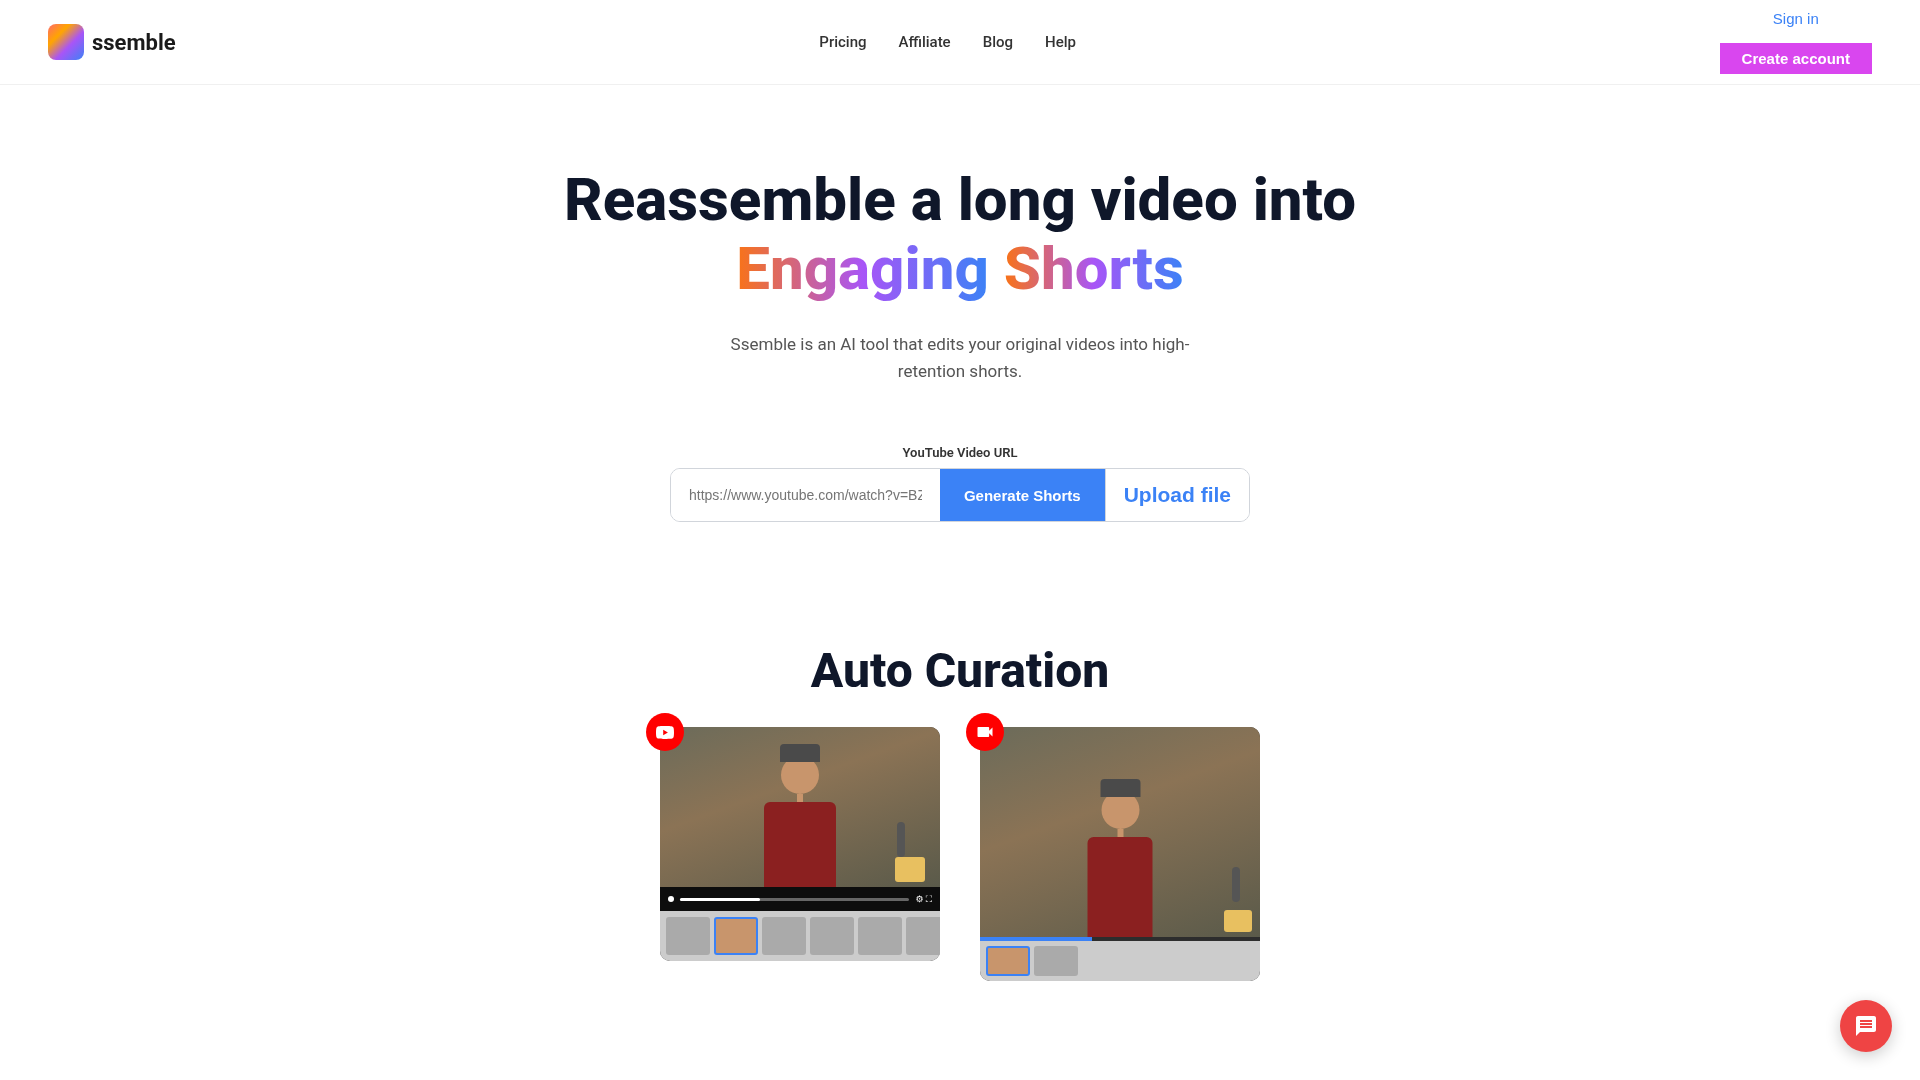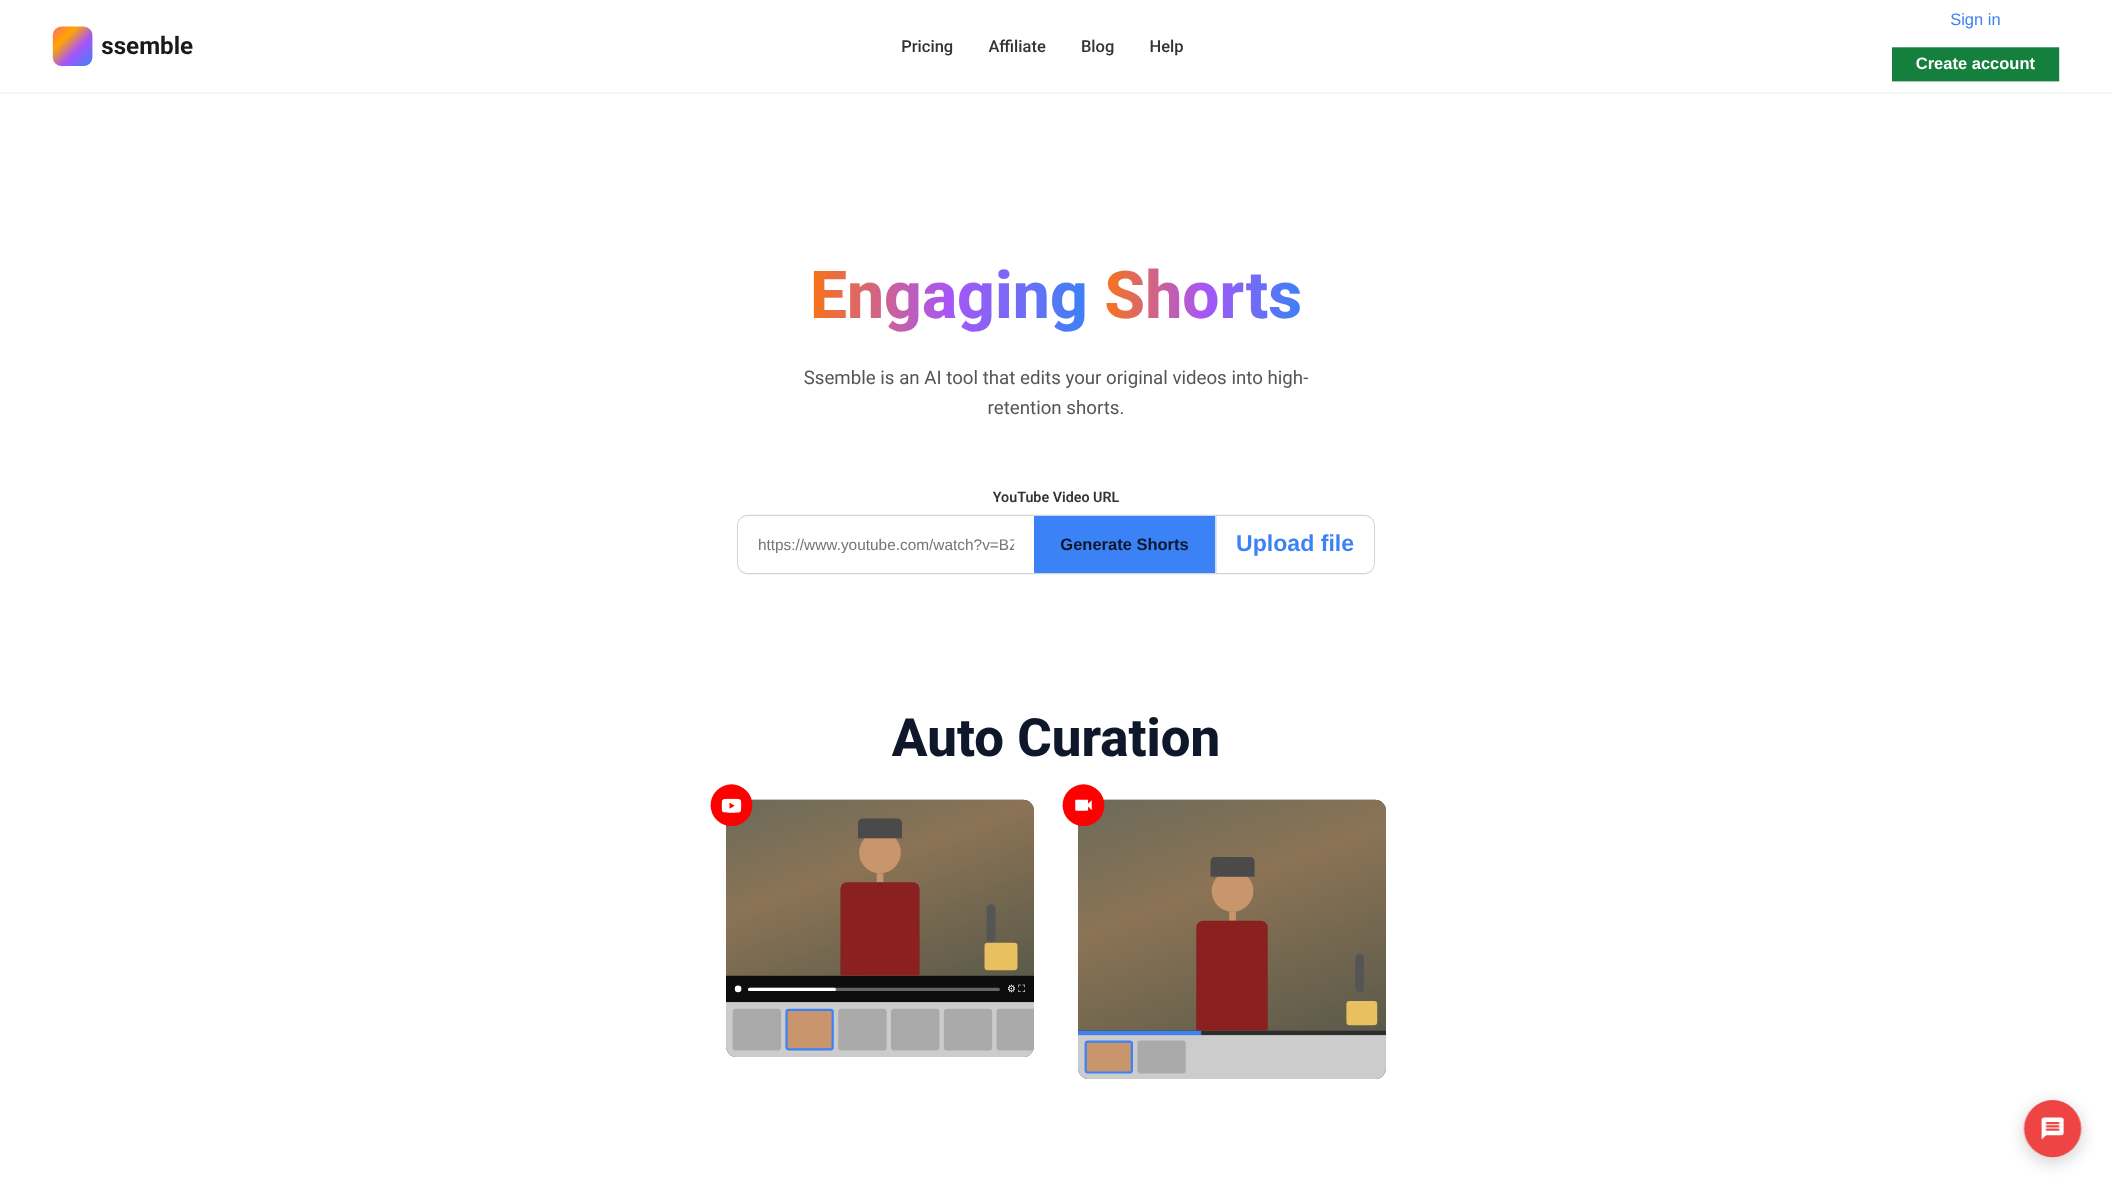--- a/index.html
+++ b/index.html
@@ -15,42 +15,42 @@
     .nav-logo-icon {
       width: 36px; height: 36px;
       background: linear-gradient(135deg, #ff6b6b 0%, #ffa500 30%, #a855f7 60%, #3b82f6 100%);
       border-radius: 8px;
     }
     .nav-logo-text { font-size: 22px; font-weight: 700; color: #1a1a1a; }
     .nav-links { display: flex; align-items: flex-start; gap: 32px; }
     .nav-links a { text-decoration: none; color: #333; font-size: 15px; font-weight: 500; }
     .nav-actions { display: flex; align-items: center; gap: 16px; flex-direction: column; }
     .btn-signin { background: none; border: none; font-size: 15px; color: #3b82f6; cursor: pointer; font-weight: 500; }
-    .btn-create { background: #15803d; color: #fff; border: none; padding: 7px 22px; border-radius: 0; font-size: 15px; font-weight: 600; cursor: pointer; }
+    .btn-create { background: #d946ef; color: #fff; border: none; padding: 7px 22px; border-radius: 0; font-size: 15px; font-weight: 600; cursor: pointer; }
 
     
     .hero { text-align: center; padding: 80px 20px 60px; }
     .hero h1 { font-size: 60px; font-weight: 800; line-height: 1.15; color: #0f172a; }
     .hero h1 .gradient-text {
       background: linear-gradient(90deg, #f97316 0%, #a855f7 50%, #3b82f6 100%);
       -webkit-background-clip: text; -webkit-text-fill-color: transparent;
       background-clip: text;
     }
     .hero-sub { margin-top: 28px; font-size: 17px; color: #555; max-width: 520px; margin-left: auto; margin-right: auto; line-height: 1.6; }
 
     
     .url-section { max-width: 580px; margin: 60px auto 0; }
     .url-label { font-size: 13px; font-weight: 600; color: #333; margin-bottom: 8px; display: block; }
     .url-row { display: flex; gap: 0; border: 1.5px solid #d1d5db; border-radius: 10px; overflow: hidden; }
     .url-input {
       flex: 1; padding: 14px 18px; font-size: 14px; color: #888; border: none; outline: none;
       background: #fff;
     }
     .btn-generate {
-      background: #3b82f6; color: #0f172a; border: none; padding: 14px 24px;
+      background: #3b82f6; color: #ffffff; border: none; padding: 14px 24px;
       font-size: 15px; font-weight: 600; cursor: pointer; white-space: nowrap;
     }
     .btn-upload {
       background: #fff; color: #3b82f6; border: none; border-left: 1.5px solid #d1d5db;
       padding: 14px 18px; font-size: 21px; font-weight: 600; cursor: pointer; white-space: nowrap;
     }
 
     
     .curation-section { text-align: center; padding: 60px 20px 0; }
     .curation-title { font-size: 48px; font-weight: 800; color: #0f172a; margin-bottom: 28px; }
@@ -115,21 +115,21 @@
     <a href="#">Help</a>
   </div>
   <div class="nav-actions">
     <button class="btn-signin">Sign in</button>
     <button class="btn-create">Create account</button>
   </div>
 </nav>
 
 <section class="hero">
   <h1>
-    <br>
+    <span>Reassemble a long video into</span><br>
     <span class="gradient-text">Engaging</span>
     <span> </span>
     <span class="gradient-text">Shorts</span>
   </h1>
   <p class="hero-sub">Ssemble is an AI tool that edits your original videos into high-retention shorts.</p>
 
   <div class="url-section">
     <span class="url-label">YouTube Video URL</span>
     <div class="url-row">
       <input class="url-input" type="text" placeholder="https://www.youtube.com/watch?v=BZk-IDBVnO0" style="">

